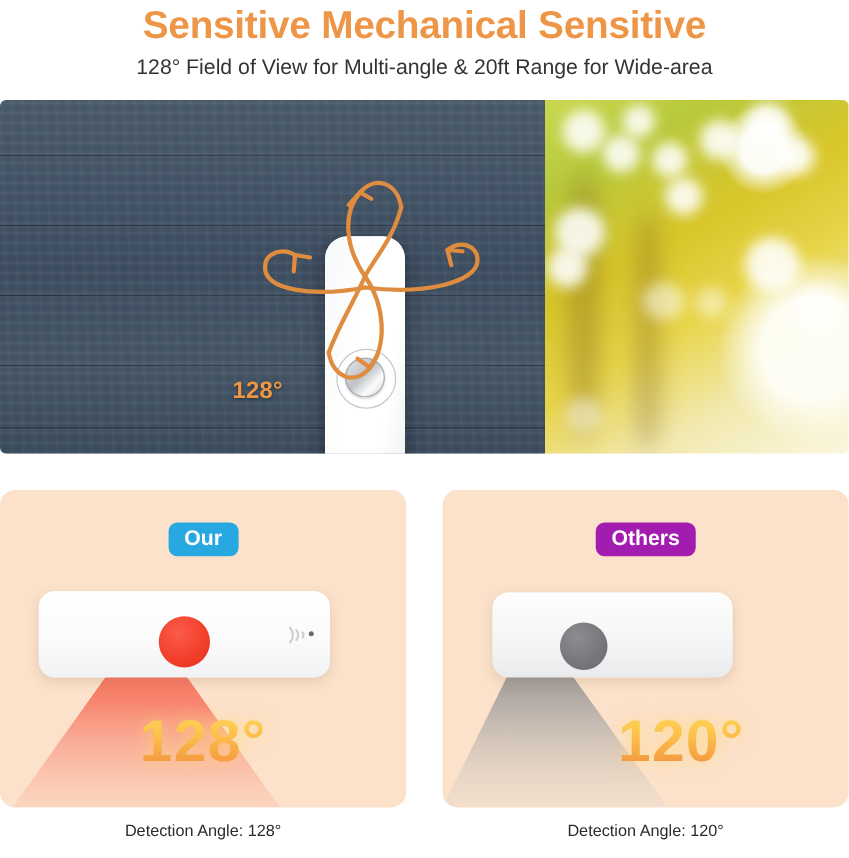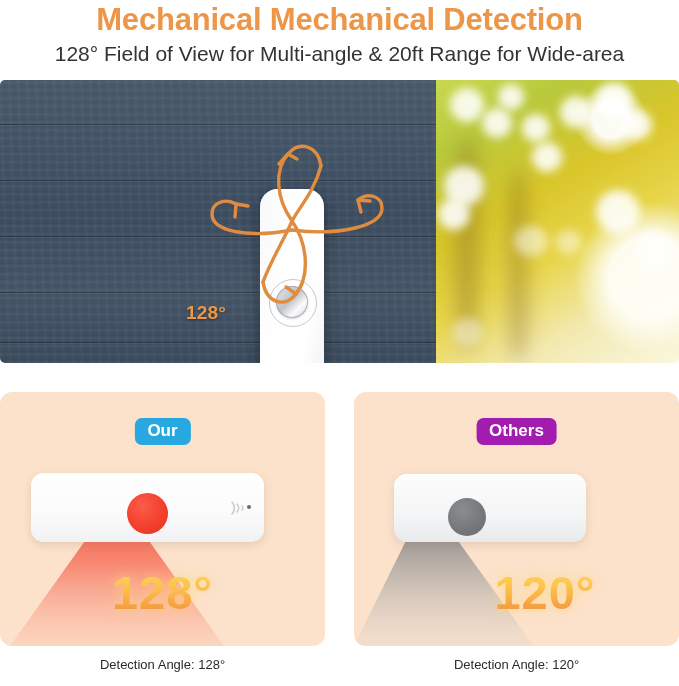--- a/index.html
+++ b/index.html
@@ -12,21 +12,21 @@
 
   
   .header{position:absolute;left:0;top:0;width:679px;height:80px;text-align:center;}
   .title{
     margin:0;padding-top:1px;
     font-size:31px;font-weight:bold;letter-spacing:-0.2px;
     color:#ED9647;line-height:38px;white-space:nowrap;
   }
   .subtitle{
     margin:0;padding-top:4px;
-    font-size:21px;font-weight:normal;color:#333333;
+    font-size:17px;font-weight:normal;color:#333333;
     line-height:22px;white-space:nowrap;
   }
 
   
   .hero{
     position:absolute;left:0;top:80px;width:679px;height:283px;
     border-radius:5px;overflow:hidden;
   }
   .hero-wall{
     position:absolute;left:0;top:0;width:436px;height:283px;
@@ -137,21 +137,21 @@
   }
   .caption.left{left:0;}
   .caption.right{left:354px;}
 </style>
 </head>
 <body>
 
 <div class="page">
 
   <div class="header">
-    <h1 class="title">Mechanical Mechanical Detection</h1>
+    <h1 class="title">Sensitive Mechanical Sensitive</h1>
     <p class="subtitle">128° Field of View for Multi-angle &amp; 20ft Range for Wide-area</p>
   </div>
 
   <div class="hero">
 
     <div class="hero-wall">
       <div class="grain"></div>
       <div class="plank" style="top:44px"></div>
       <div class="plank" style="top:100px"></div>
       <div class="plank" style="top:156px"></div>

